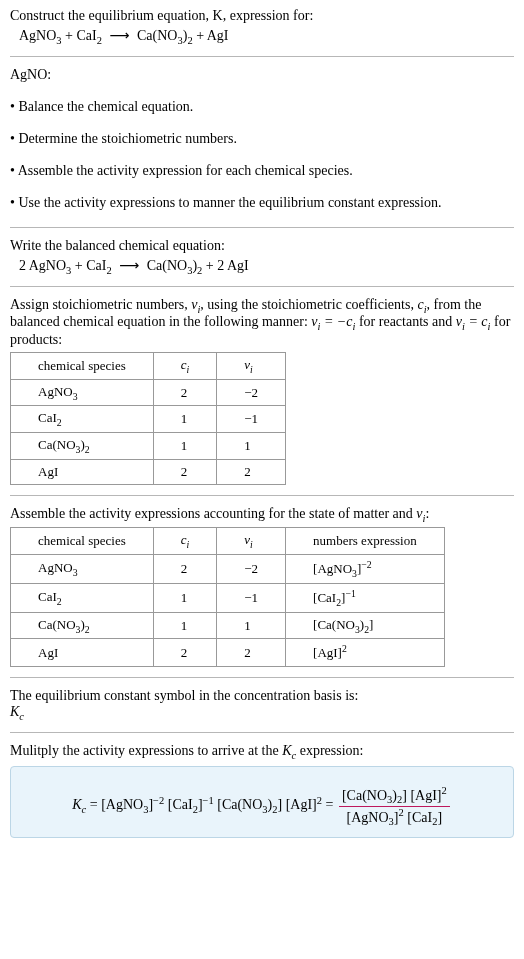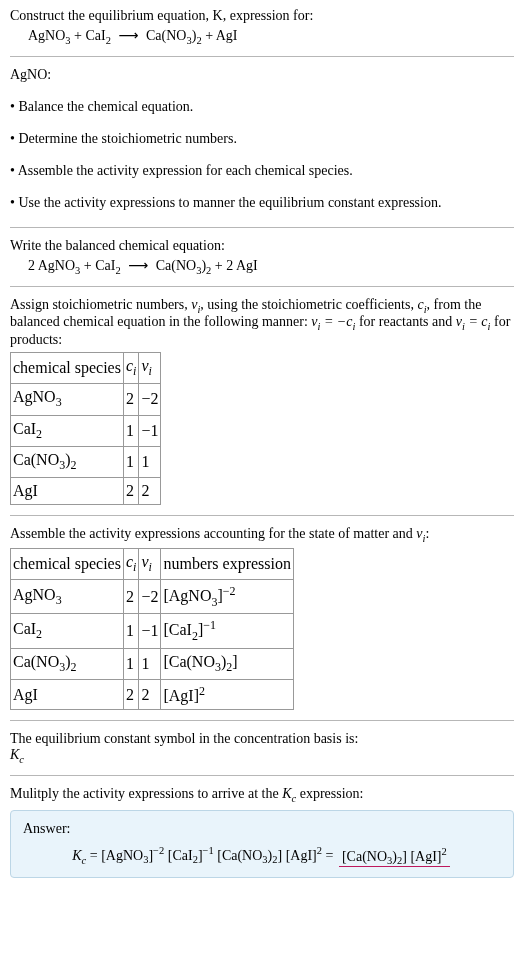--- a/index.html
+++ b/index.html
@@ -11,21 +11,21 @@
     width: 524px;
     box-sizing: border-box;
     background: #fff;
   }
   .hr {
     border: none;
     border-top: 1px solid #b7b7b7;
     margin: 10px 0;
   }
   .eq-line {
-    margin: 3px 18px;
+    margin: 3px 9px;
   }
   sub {
     font-size: 0.75em;
     vertical-align: sub;
   }
   sup {
     font-size: 0.75em;
     vertical-align: super;
   }
   .arrow {
@@ -36,24 +36,24 @@
   }
   .bullet {
     margin: 16px 0;
   }
   table.tbl {
     border-collapse: collapse;
     margin-top: 4px;
   }
   table.tbl td, table.tbl th {
     border: 1px solid #999;
-    padding: 4px 2px;
+    padding: 4px 27px;
     font-weight: normal;
     text-align: left;
-    font-size: 16px;
+    font-size: 13px;
   }
   .answer-box {
     background: #e9f4fb;
     border: 1px solid #bcd6e6;
     border-radius: 4px;
     padding: 10px 12px;
     margin-top: 6px;
   }
   .frac {
     display: inline-block;
@@ -185,20 +185,20 @@
 <div>The equilibrium constant symbol in the concentration basis is:</div>
 <div><span class="var-i">K<sub>c</sub></span></div>
 
 <hr class="hr">
 
 <div>
   Mulitply the activity expressions to arrive at the <span class="var-i">K<sub>c</sub></span> expression:
 </div>
 
 <div class="answer-box">
-  <div>Answer:</div>
   <div class="center-math">
     <span class="var-i">K<sub>c</sub></span> = [AgNO<sub>3</sub>]<sup>−2</sup> [CaI<sub>2</sub>]<sup>−1</sup> [Ca(NO<sub>3</sub>)<sub>2</sub>] [AgI]<sup>2</sup> =
     <span class="frac">
       <span class="num">[Ca(NO<sub>3</sub>)<sub>2</sub>] [AgI]<sup>2</sup></span>
+      <span class="den">[AgNO<sub>3</sub>]<sup>2</sup> [CaI<sub>2</sub>]</span>
     </span>
   </div>
 </div>
 
 </body></html>

